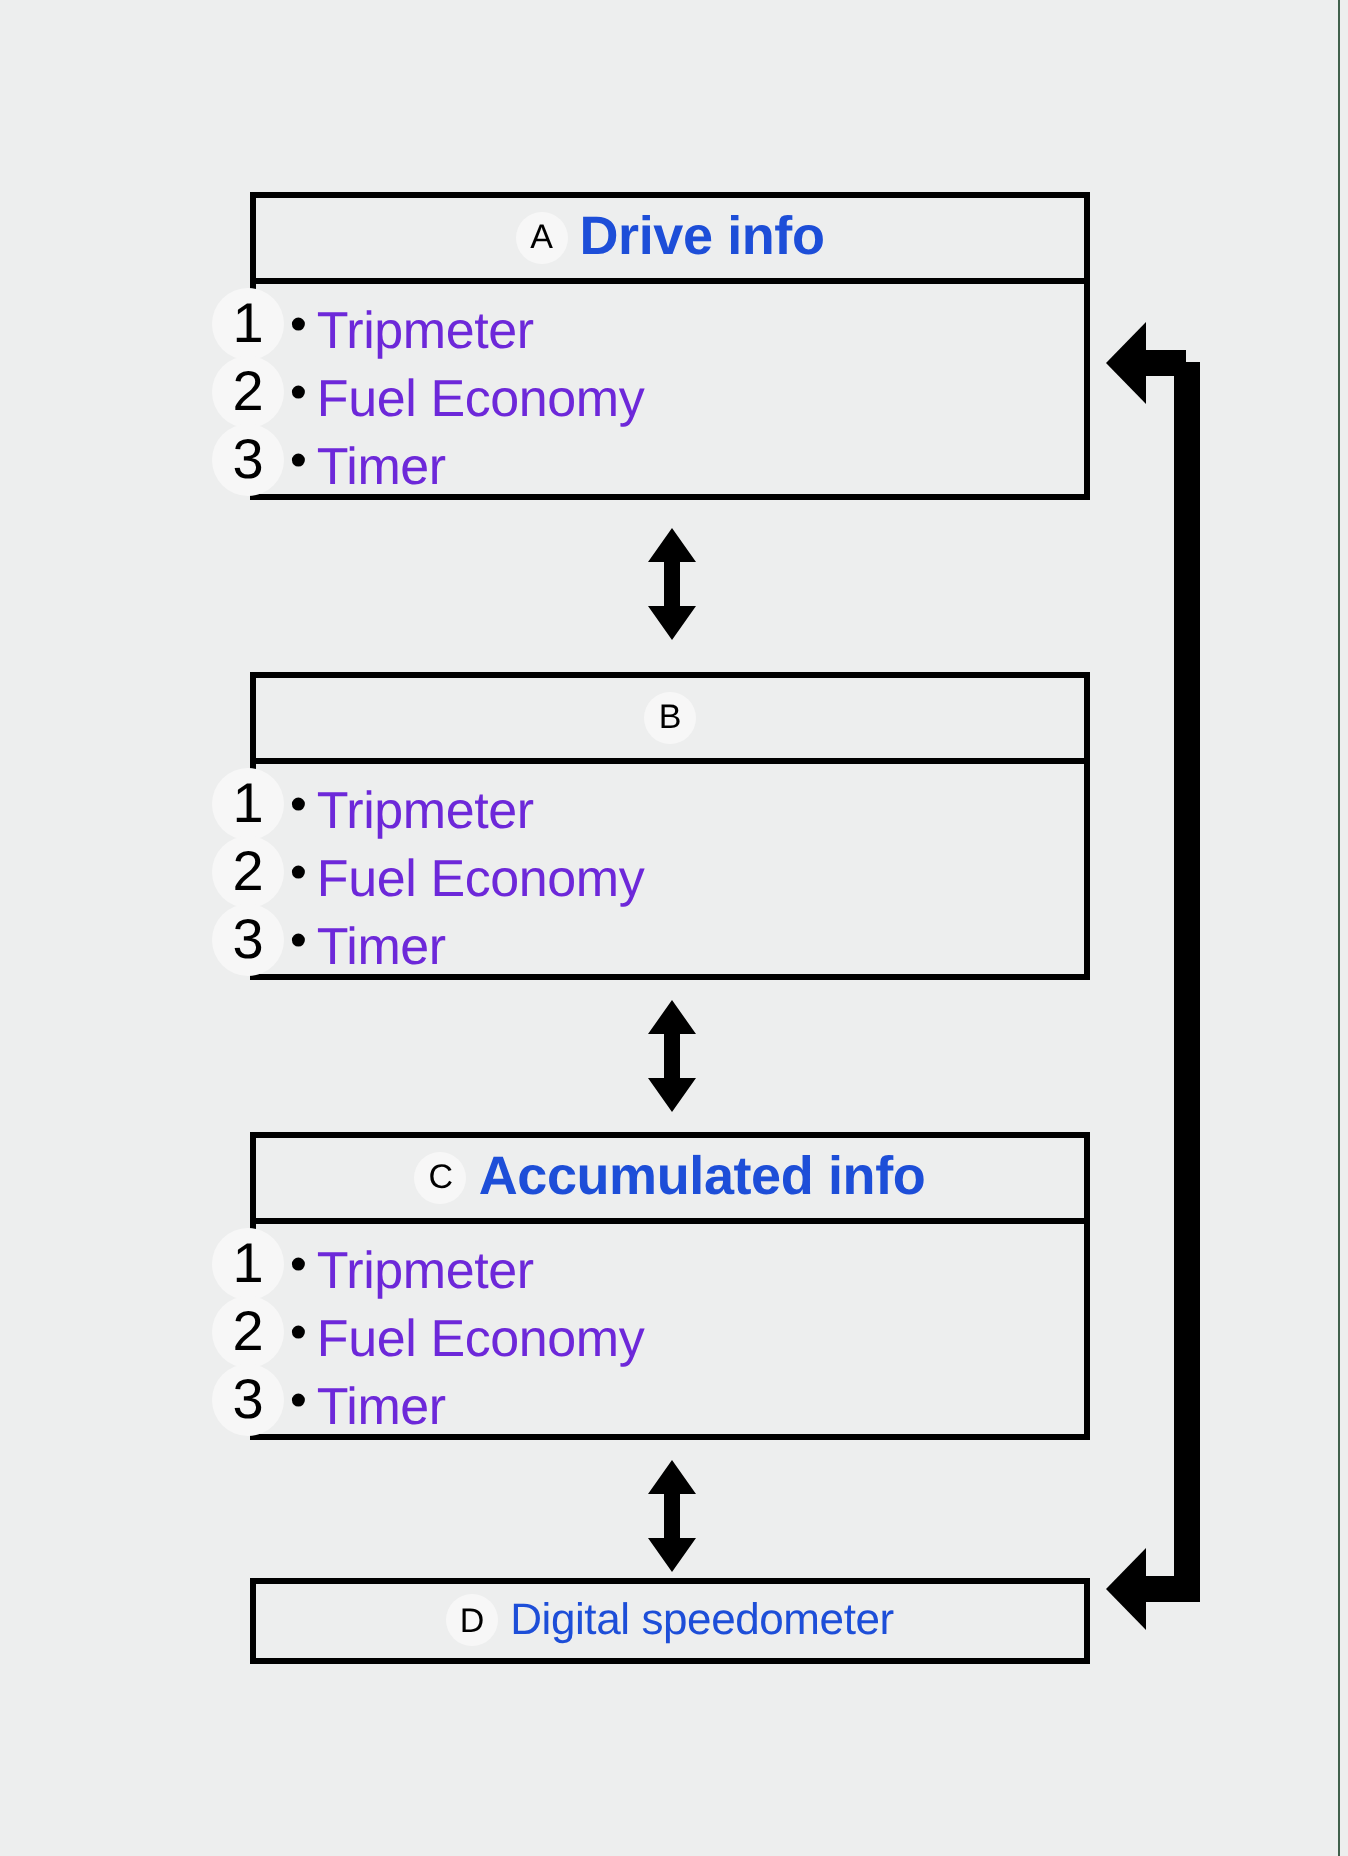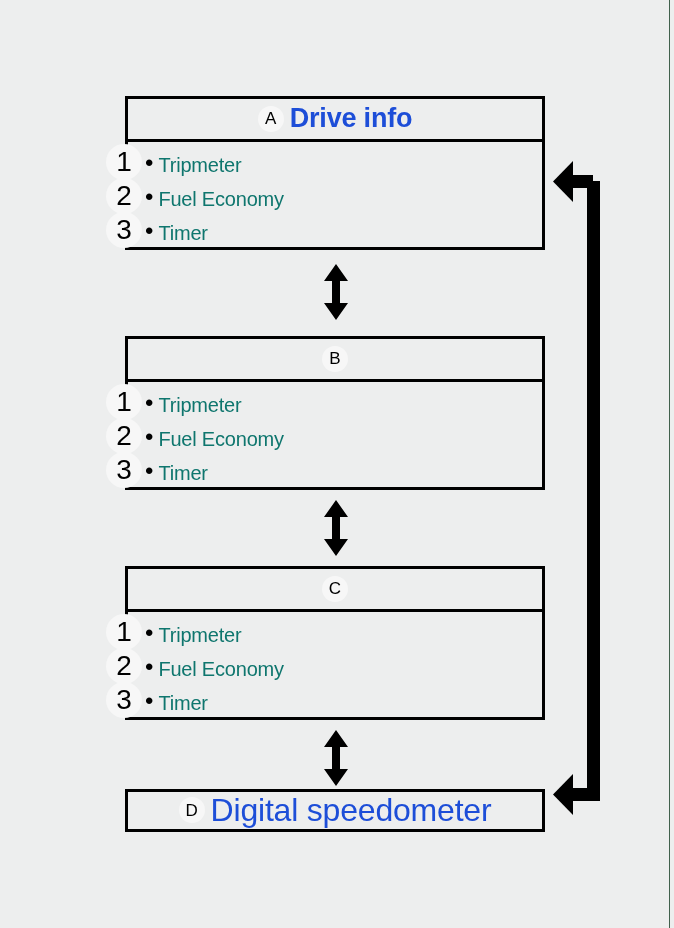--- a/index.html
+++ b/index.html
@@ -57,21 +57,21 @@
 
   .box-title {
     font-size: 27px;
     font-weight: bold;
     color: #1d4ed8;
     letter-spacing: -0.2px;
     line-height: 1;
   }
   .box-title.regular {
     font-weight: normal;
-    font-size: 32px;
+    font-size: 22px;
   }
 
   
   .letter-badge {
     width: 26px;
     height: 26px;
     border-radius: 50%;
     background: #f7f7f7;
     color: #000;
     font-size: 17px;
@@ -96,22 +96,22 @@
   }
   .bullet-dot {
     font-size: 24px;
     line-height: 1;
     color: #000;
     margin-right: 5px;
     position: relative;
     top: -2px;
   }
   .bullet-label {
-    font-size: 20px;
-    color: #0f766e;
+    font-size: 26px;
+    color: #6d28d9;
     line-height: 1;
     letter-spacing: -0.2px;
   }
 
   
   .num-badge {
     position: absolute;
     left: -22px;
     width: 36px;
     height: 36px;
@@ -202,20 +202,21 @@
 
   <div class="dbl-arrow" style="top:500px;">
     <svg width="28" height="56" viewBox="0 0 28 56" xmlns="http://www.w3.org/2000/svg">
       <polygon points="14,0 26,17 18,17 18,39 26,39 14,56 2,39 10,39 10,17 2,17" fill="#000"></polygon>
     </svg>
   </div>
 
   <div class="menu-box" id="box-c" style="top:566px;height:154px;">
     <div class="box-header">
       <span class="letter-badge">C</span>
+      <span class="box-title">Accumulated info</span>
     </div>
     <div class="box-body">
       <div class="bullet-row">
         <span class="num-badge" style="top:2px;">1</span>
         <span class="bullet-dot">•</span>
         <span class="bullet-label">Tripmeter</span>
       </div>
       <div class="bullet-row">
         <span class="num-badge" style="top:36px;">2</span>
         <span class="bullet-dot">•</span>

